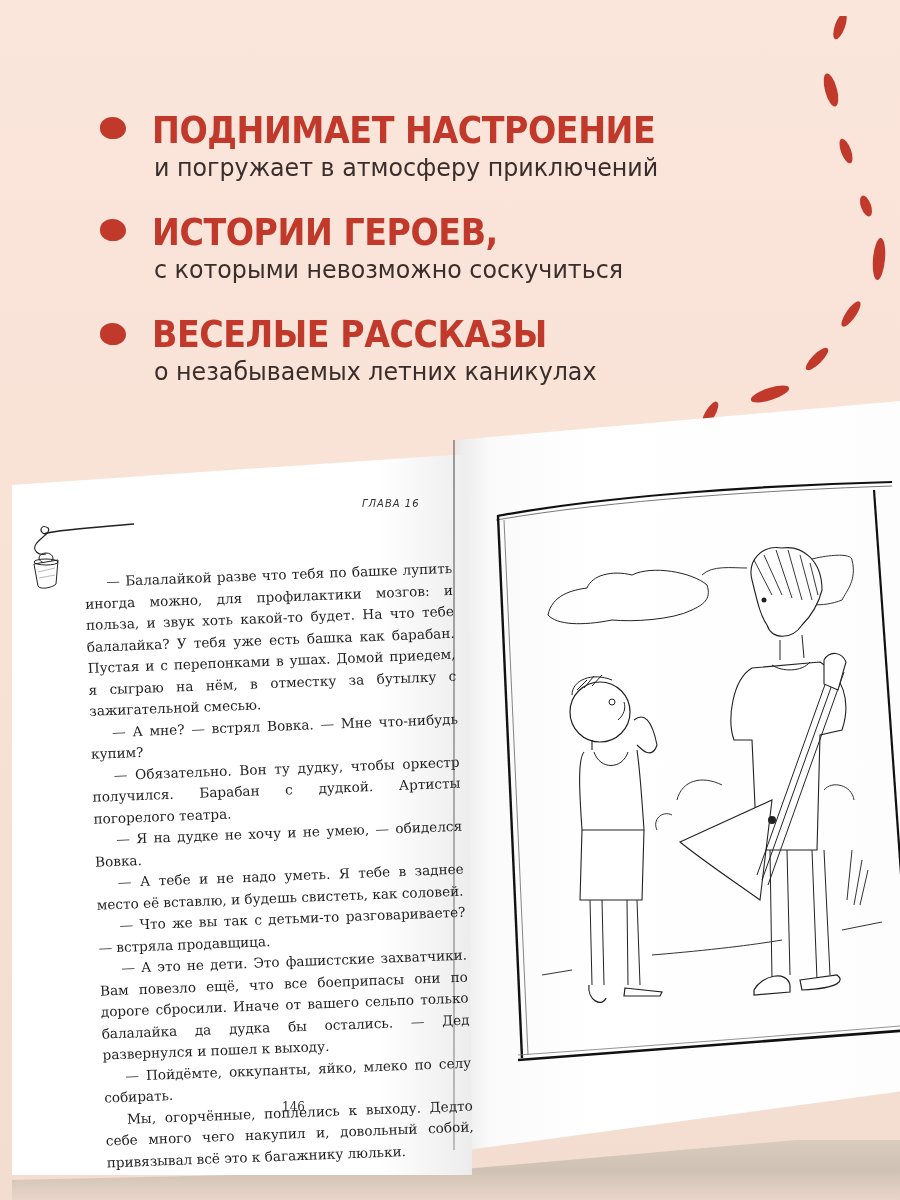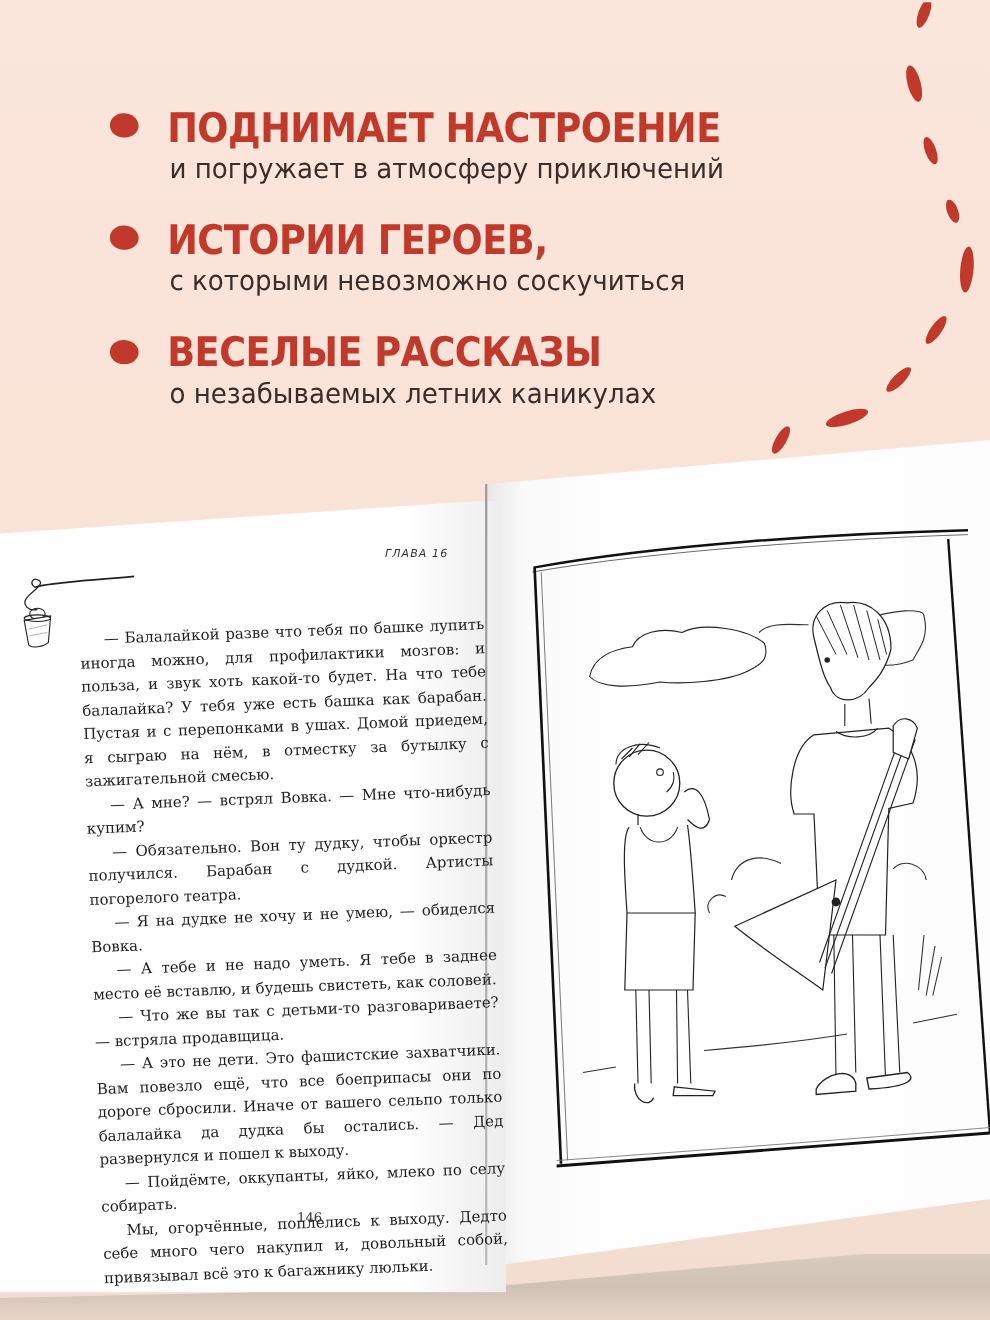--- a/index.html
+++ b/index.html
@@ -3,21 +3,21 @@
 <meta charset="utf-8">
 <style>
   * { margin:0; padding:0; box-sizing:border-box; }
   html, body { width:900px; height:1200px; overflow:hidden; }
   body {
     position:relative;
     background: linear-gradient(180deg, #fbe6dc 0%, #f9e2d6 40%, #f3ddd1 100%);
     font-family: "DejaVu Sans", sans-serif;
   }
   .banner {
-    position:absolute; left:0; top:2px; width:860px; height:460px;
+    position:absolute; left:0; top:16px; width:860px; height:460px;
   }
   .feature {
     position:absolute; left:100px;
   }
   .feature .dot {
     position:absolute; left:0; width:26px; height:22px;
     border-radius:50% 55% 50% 50%;
     background: var(--accent);
   }
   .feature .title {
@@ -29,21 +29,21 @@
   }
   .feature .sub {
     position:absolute; left:54px; top:44px;
     font-family:"DejaVu Sans", sans-serif;
     font-size:25px; color:#3a2e2c; white-space:nowrap;
     transform: scaleX(0.95); transform-origin:left top;
   }
   .dashes { position:absolute; left:0; top:0; }
 
   .book {
-    position:absolute; left:0; top:0; width:720px; height:1200px;
+    position:absolute; left:12px; top:0; width:720px; height:1200px;
   }
   .page-left {
     position:absolute; left:0; top:455px; width:460px; height:720px;
     background: linear-gradient(90deg, #ffffff 0%, #ffffff 80%, #ececec 100%);
     clip-path: polygon(0 30px, 440px 0, 455px 0, 460px 720px, 0 720px);
   }
   .page-right {
     position:absolute; left:440px; top:400px; width:460px; height:750px;
     background: linear-gradient(90deg, #e6e6e6 0%, #fafafa 8%, #ffffff 30%, #fdfdfd 100%);
     clip-path: polygon(5px 40px, 460px 0, 460px 690px, 15px 750px);

